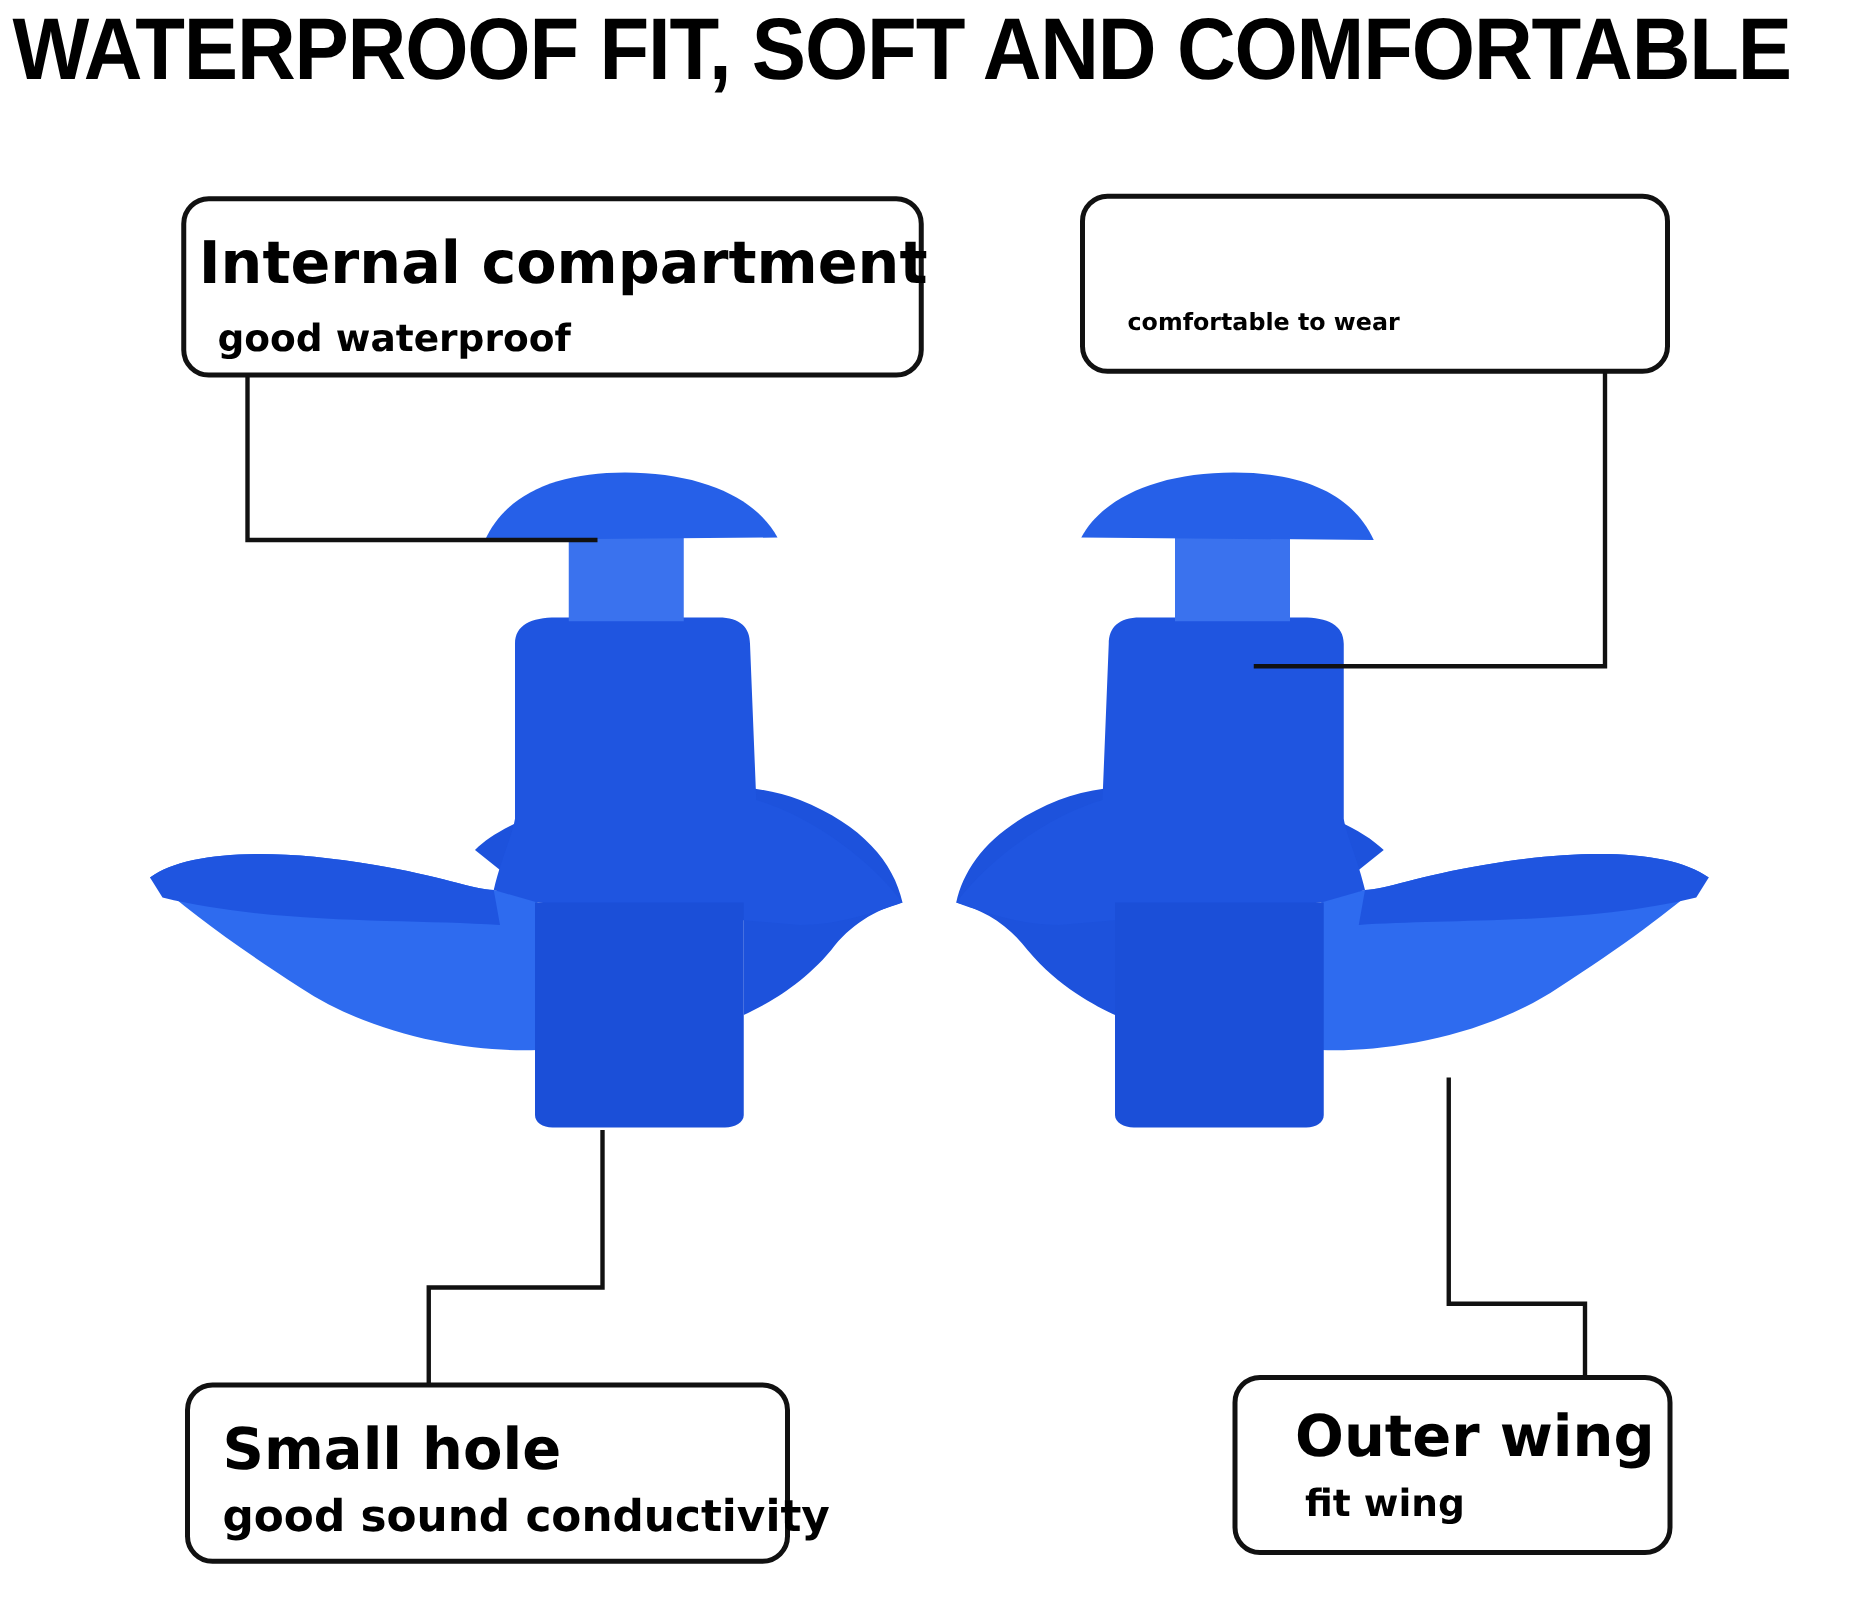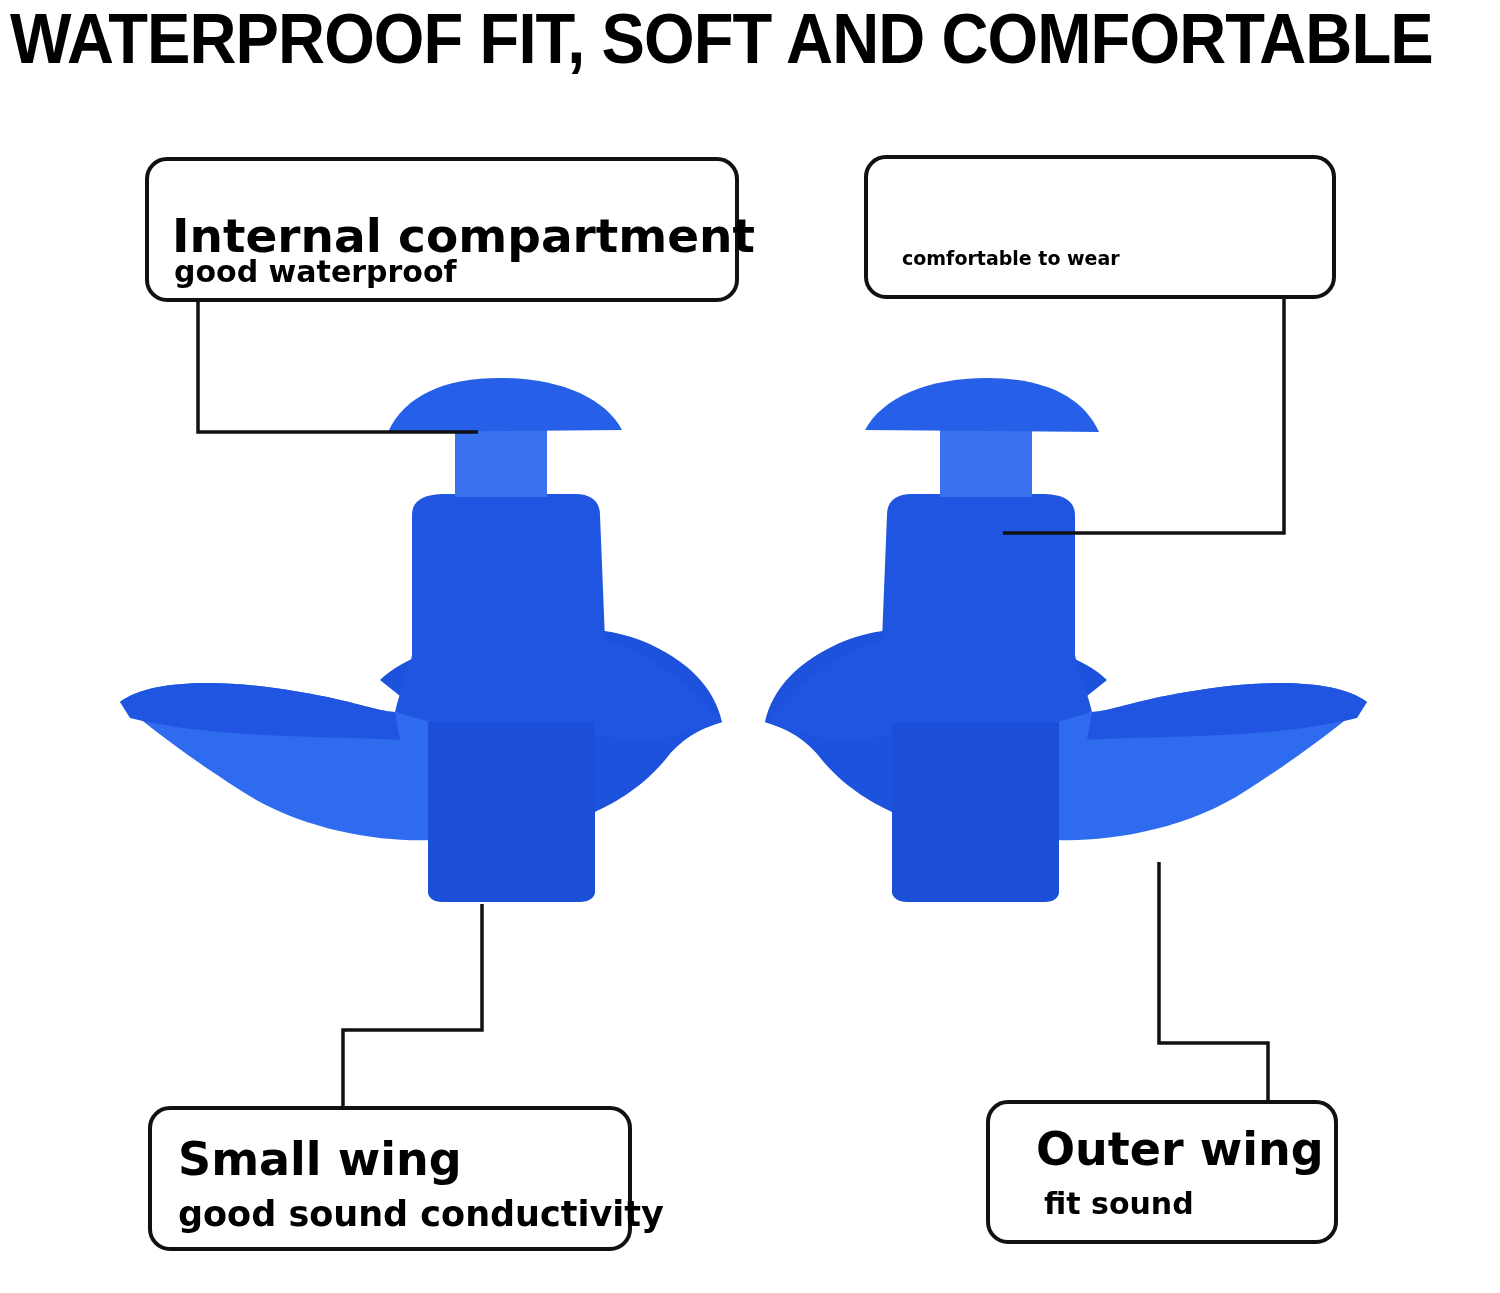--- a/index.html
+++ b/index.html
@@ -45,29 +45,29 @@
 
   <g fill="none" stroke="#111" stroke-width="3.5">
     <polyline points="198,300 198,432 478,432"></polyline>
     <polyline points="1284,297 1284,533 1003,533"></polyline>
     <polyline points="482,904 482,1030 343,1030 343,1108"></polyline>
     <polyline points="1159,862 1159,1043 1268,1043 1268,1102"></polyline>
   </g>
 </svg>
 
 <div class="callout" style="left:145px;top:157px;width:594px;height:145px;">
-  <div class="head" style="left:23px;top:22px;font-size:47px;margin-top:25px;">Internal compartment</div>
+  <div class="head" style="left:10px;top:22px;font-size:47px;">Internal compartment</div>
   <div class="sub" style="left:25px;top:93px;font-size:30px;">good waterproof</div>
 </div>
 
 <div class="callout" style="left:864px;top:155px;width:472px;height:144px;">
   <div class="sub" style="left:34px;top:88px;font-size:19px;">comfortable to wear</div>
 </div>
 
 <div class="callout" style="left:148px;top:1106px;width:484px;height:145px;">
-  <div class="head" style="left:26px;top:22px;font-size:46px;">Small wing</div>
+  <div class="head" style="left:26px;top:22px;font-size:46px;">Small hole</div>
   <div class="sub" style="left:26px;top:84px;font-size:35px;">good sound conductivity</div>
 </div>
 
 <div class="callout" style="left:986px;top:1100px;width:352px;height:144px;">
   <div class="head" style="left:46px;top:18px;font-size:46px;">Outer wing</div>
-  <div class="sub" style="left:54px;top:82px;font-size:30px;">fit sound</div>
+  <div class="sub" style="left:54px;top:82px;font-size:30px;">fit wing</div>
 </div>
 
 </body></html>

